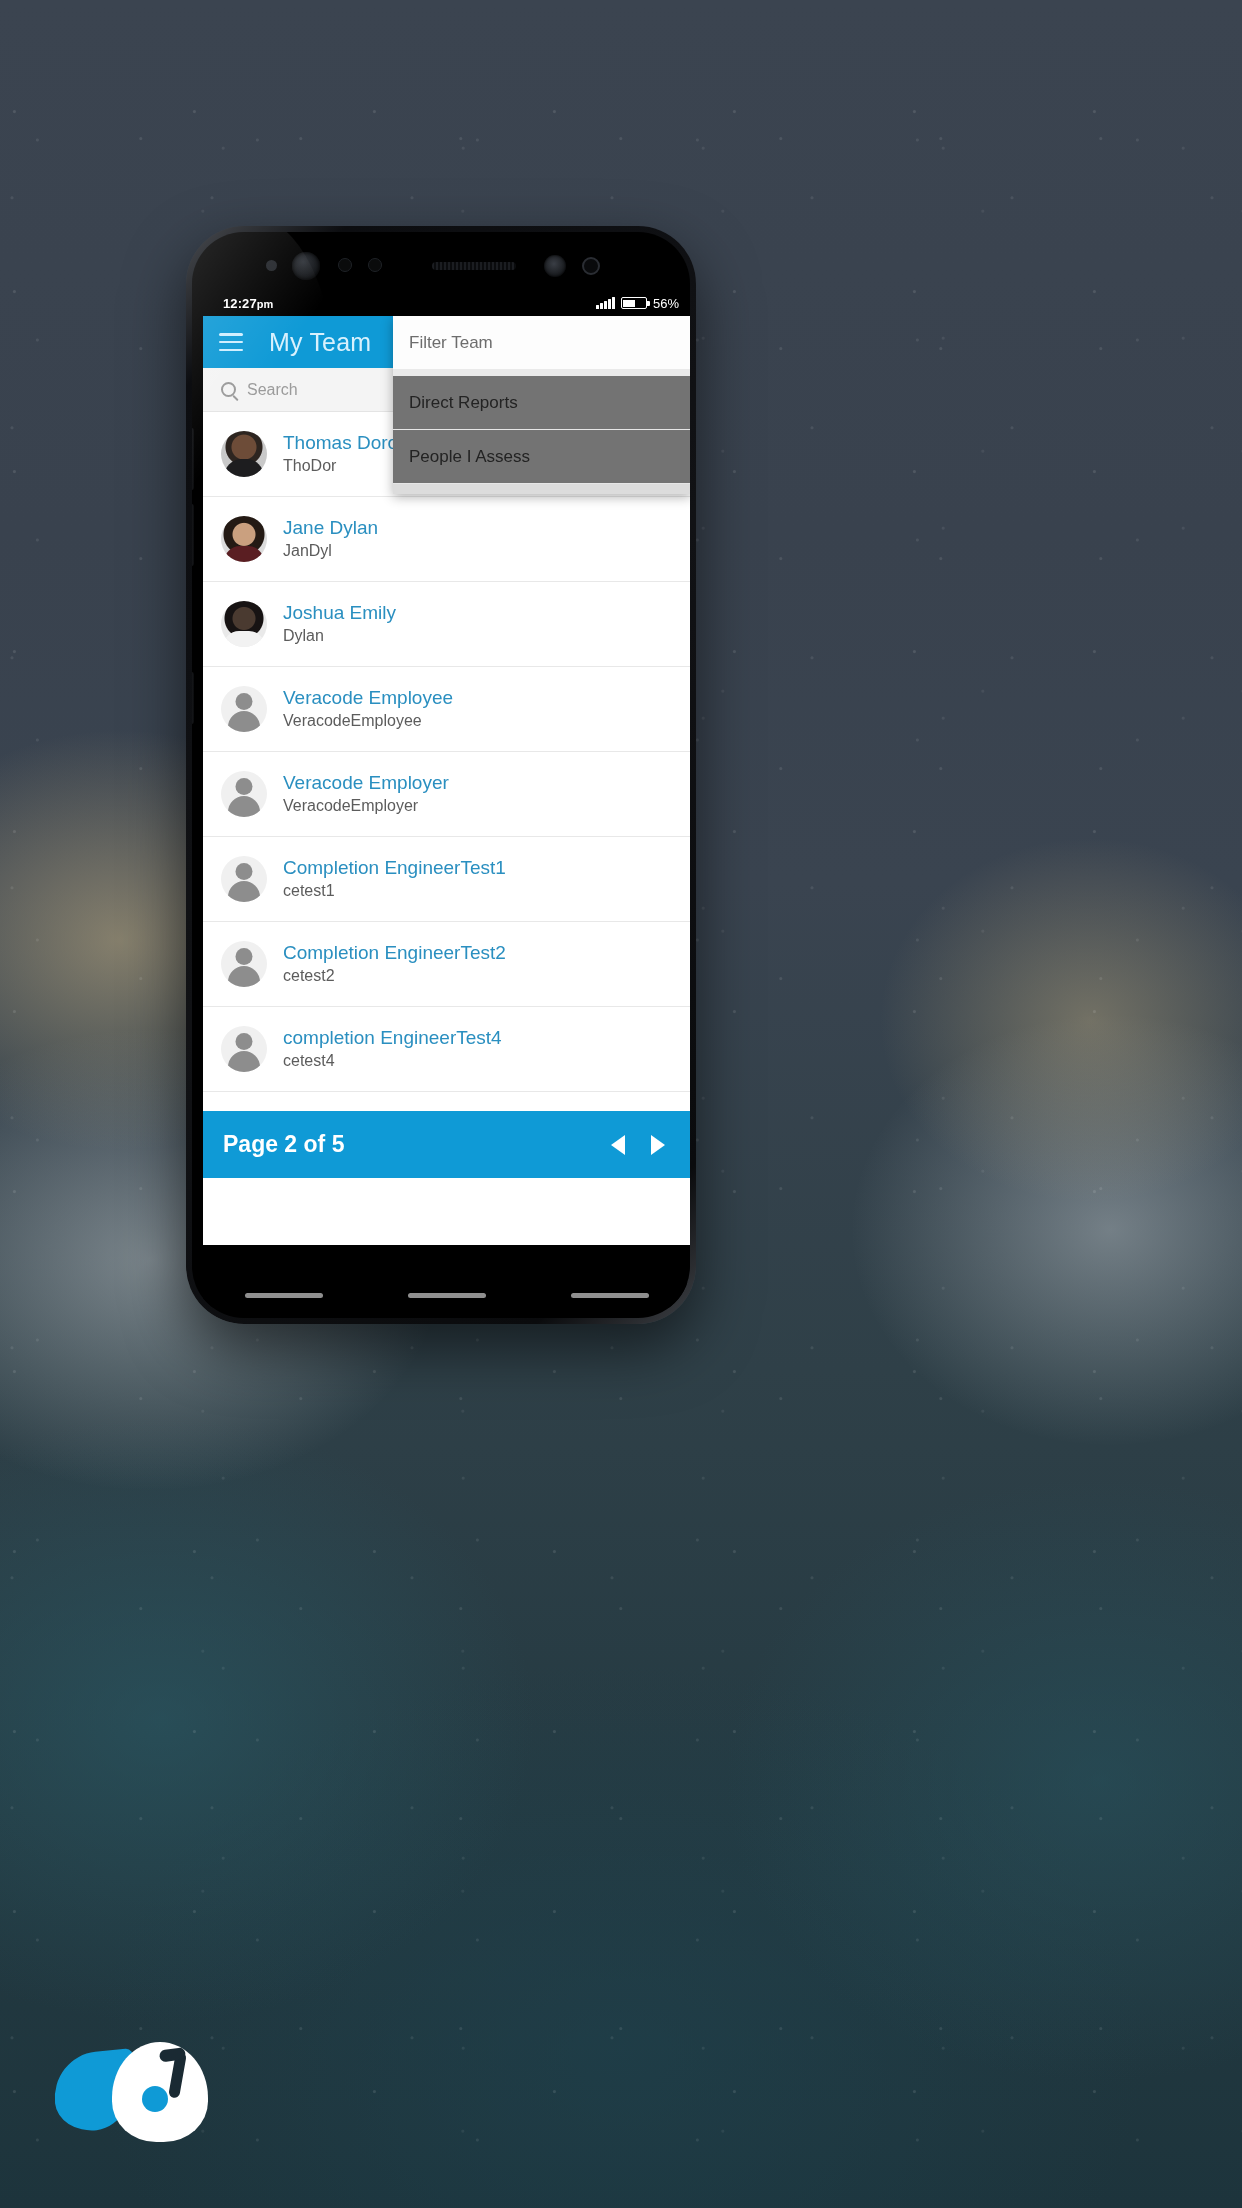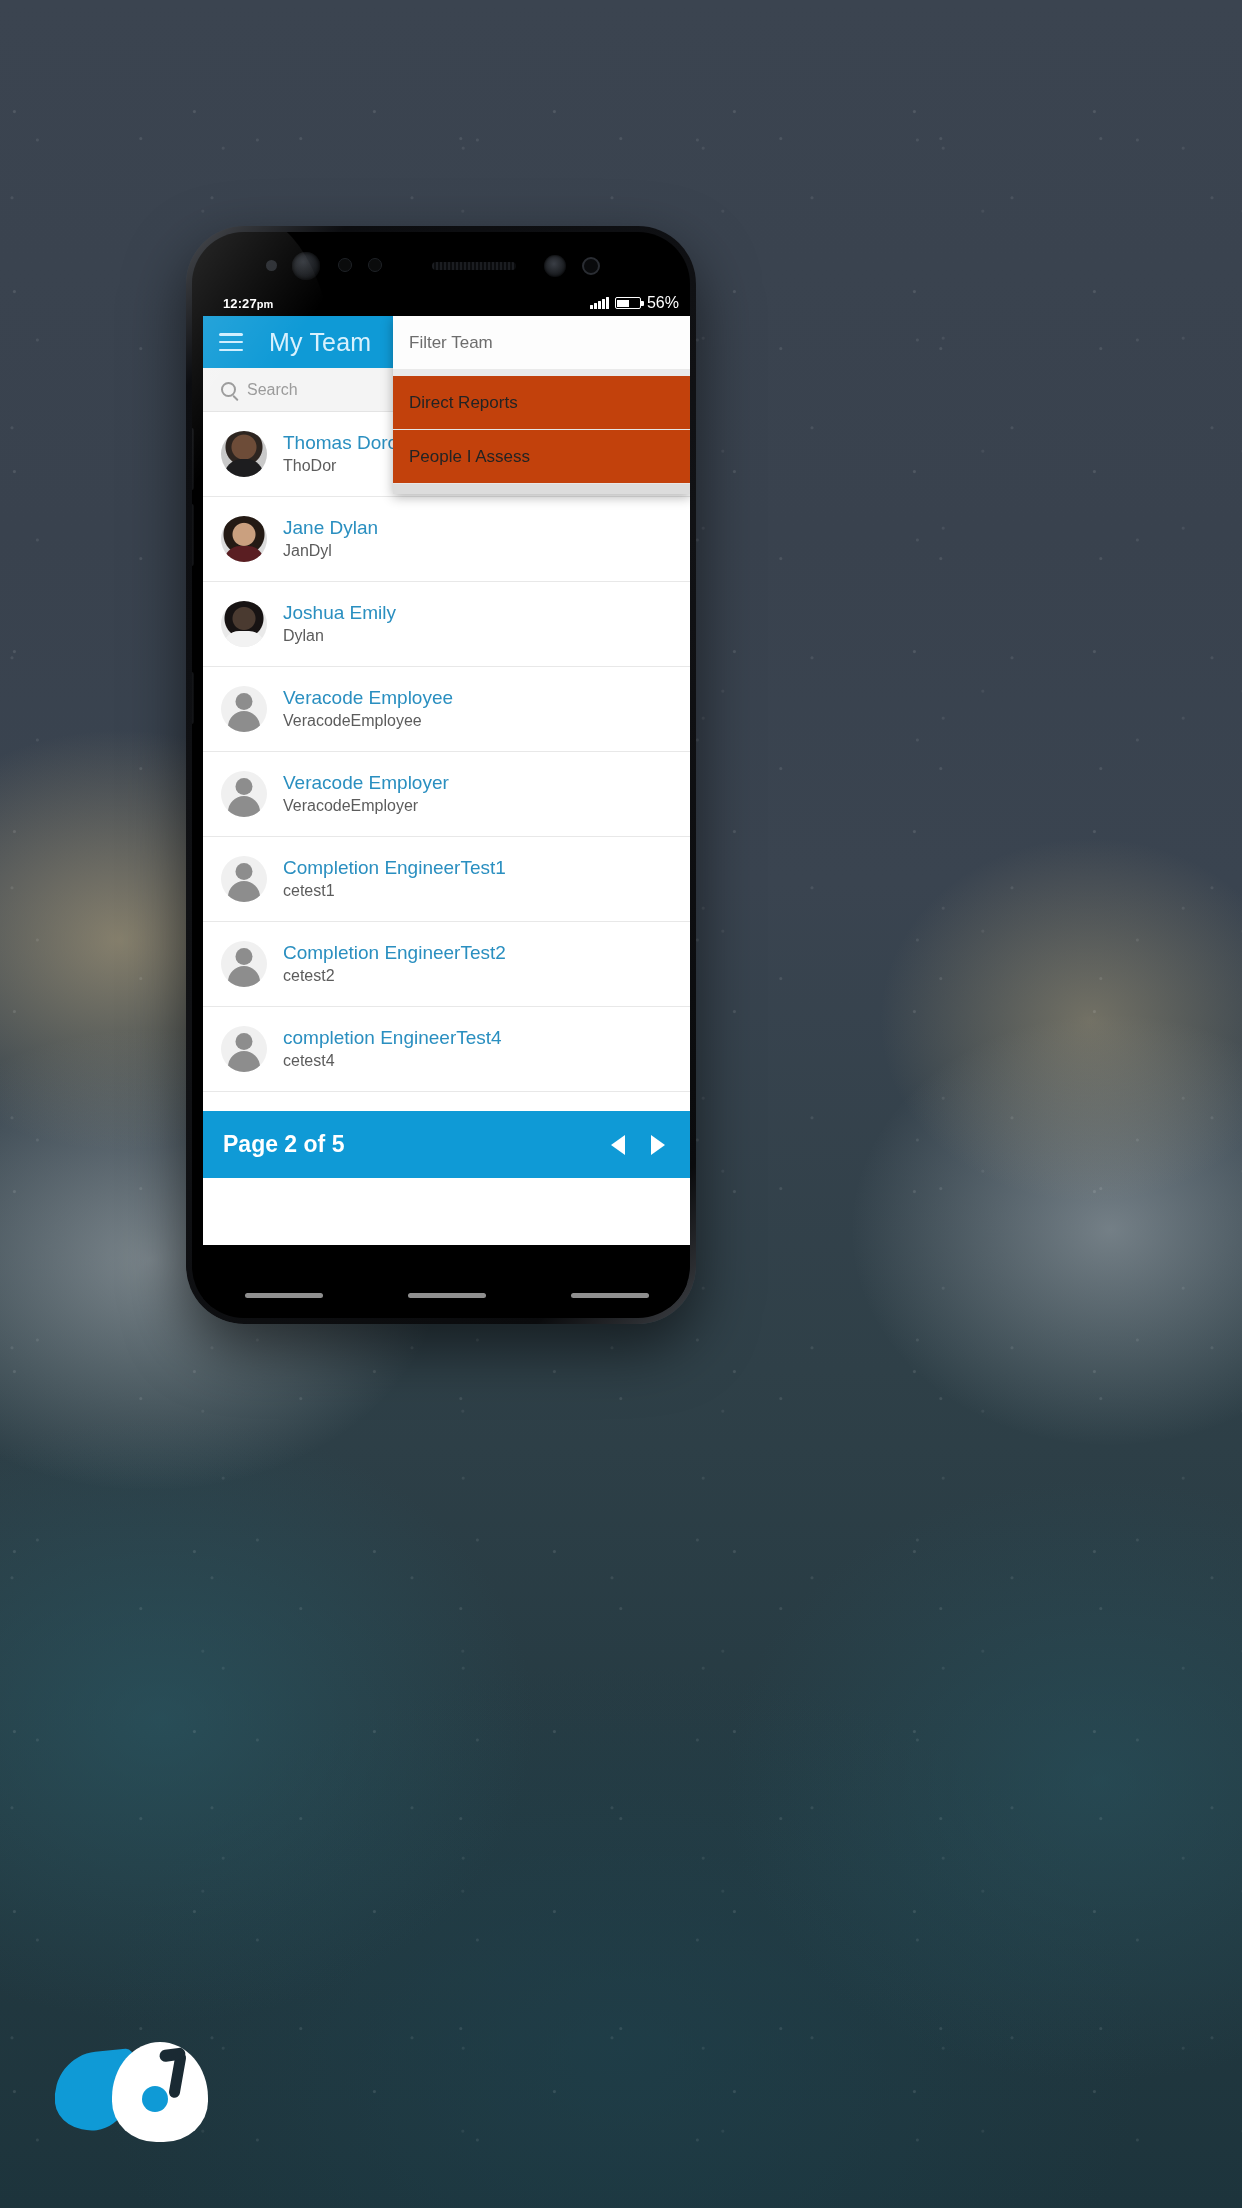--- a/index.html
+++ b/index.html
@@ -124,21 +124,21 @@
   .sig { display: flex; align-items: flex-end; gap: 1.5px; height: 12px; }
   .sig i { width: 2.5px; background: #fff; display: block; border-radius: .5px; }
   .sig i:nth-child(1){height:4px}.sig i:nth-child(2){height:6px}
   .sig i:nth-child(3){height:8px}.sig i:nth-child(4){height:10px}
   .sig i:nth-child(5){height:12px}
   .batt { width: 26px; height: 12px; border: 1.5px solid #fff; border-radius: 2px;
           position: relative; padding: 1.5px; }
   .batt::after { content:""; position:absolute; right:-4px; top:3px; width:2.5px;
                  height:5px; background:#fff; border-radius:0 1px 1px 0; }
   .batt span { display:block; height:100%; width: 56%; background: #fff; }
-  .sb-pct { font-size: 16px; }
+  .sb-pct { font-size: 13px; }
 
   
   .appbar {
     height: 52px; background: #0f9ad6;
     display: flex; align-items: center; gap: 26px;
     padding: 0 16px;
     position: relative; z-index: 2;
   }
   .hamburger { width: 24px; height: 18px; display:flex; flex-direction:column;
                justify-content: space-between; cursor: pointer; }
@@ -202,21 +202,21 @@
     position:absolute; left: 190px; top: 26px;
     width: 298px; z-index: 20;
     background: #fefefe;
     box-shadow: 0 3px 11px rgba(0,0,0,.30);
   }
   .dd-header { height: 53px; display:flex; align-items:center; padding: 0 16px;
                color:#6d6d6d; font-size: 17px; background:#fdfdfd; }
   .dd-sep { height: 7px; background:#eaeaea; }
   .dd-item { height: 54px; display:flex; align-items:center; justify-content: space-between;
              padding: 0 22px 0 16px; font-size: 17px; color:#232323;
-             border-bottom: 1px solid #e6e6e6; background:#c2410c; }
+             border-bottom: 1px solid #e6e6e6; background:#737373; }
   .dd-item:last-of-type { border-bottom: none; }
   .dd-foot { height: 10px; background:#dcdcdc; }
   .tick { width: 22px; height: 12px; border-left: 3.5px solid #14a31c;
           border-bottom: 3.5px solid #14a31c; transform: rotate(-50deg) skewX(-10deg);
           margin-top: -6px; }
 
   
   .navhint {
     position:absolute; left: 11px; bottom: 10px; width: 488px; height: 26px;
     display:flex; align-items:center; justify-content: space-around;

